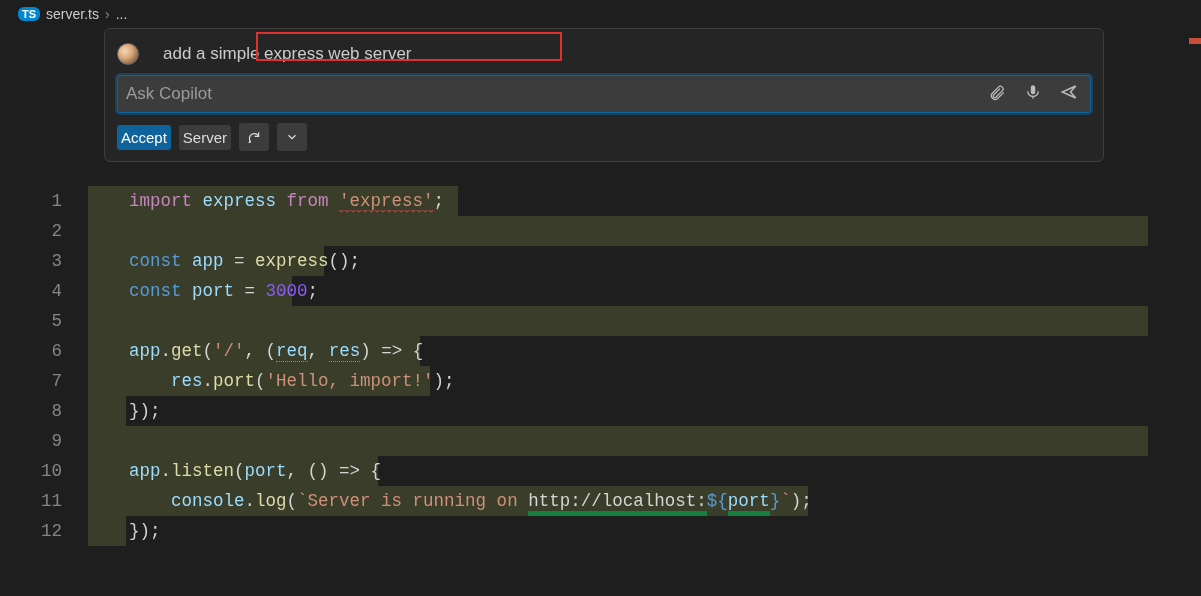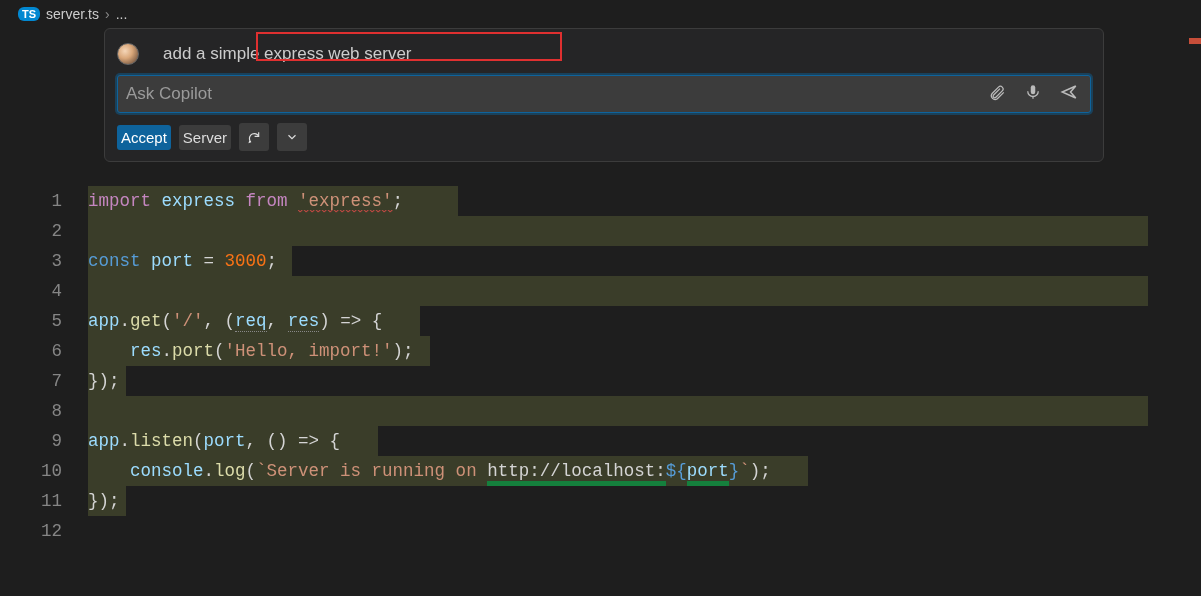--- a/index.html
+++ b/index.html
@@ -131,34 +131,35 @@
   .gutter div { height: 30px; line-height: 30px; }
   .code {
     flex: 1;
     position: relative;
   }
   .line {
     height: 30px;
     line-height: 30px;
     white-space: pre;
     position: relative;
+    padding-left: 41px;
   }
   .diff-bg {
     position: absolute;
     left: 0; top: 0; bottom: 0;
     background: #3a3d29;
     z-index: 0;
   }
   .line span { position: relative; z-index: 1; }
   .kw { color: #c586c0; }
   .kw2 { color: #569cd6; }
   .var { color: #9cdcfe; }
   .fn { color: #dcdcaa; }
   .str { color: #ce9178; }
-  .num { color: #f97316; }
+  .num { color: #8b5cf6; }
   .plain { color: #d4d4d4; }
   .param { color: #9cdcfe; border-bottom: 1px dotted #888; }
   .url { color: #d4d4d4; border-bottom: 5px solid #15803d; }
   .tmpl { color: #9cdcfe; }
   .squiggle {
     background-image: linear-gradient(45deg, transparent 65%, #f14c4c 80%, transparent 90%),
                       linear-gradient(-45deg, transparent 65%, #f14c4c 80%, transparent 90%);
     background-size: 6px 3px;
     background-repeat: repeat-x;
     background-position: bottom;
@@ -243,20 +244,21 @@
       <div>8</div>
       <div>9</div>
       <div>10</div>
       <div>11</div>
       <div>12</div>
     </div>
 
     <div class="code">
       <div class="line"><div class="diff-bg" style="width:370px"></div><span class="kw">import</span><span class="plain"> </span><span class="var">express</span><span class="plain"> </span><span class="kw">from</span><span class="plain"> </span><span class="str squiggle">'express'</span><span class="plain">;</span></div>
       <div class="line"><div class="diff-bg" style="width:1060px"></div></div>
+      <div class="line"><div class="diff-bg" style="width:236px"></div><span class="kw2">const</span><span class="plain"> </span><span class="var">app</span><span class="plain"> = </span><span class="fn">express</span><span class="plain">();</span></div>
       <div class="line"><div class="diff-bg" style="width:204px"></div><span class="kw2">const</span><span class="plain"> </span><span class="var">port</span><span class="plain"> = </span><span class="num">3000</span><span class="plain">;</span></div>
       <div class="line"><div class="diff-bg" style="width:1060px"></div></div>
       <div class="line"><div class="diff-bg" style="width:332px"></div><span class="var">app</span><span class="plain">.</span><span class="fn">get</span><span class="plain">(</span><span class="str">'/'</span><span class="plain">, (</span><span class="param">req</span><span class="plain">, </span><span class="param">res</span><span class="plain">) =&gt; {</span></div>
       <div class="line"><div class="diff-bg" style="width:342px"></div><span class="plain">    </span><span class="var">res</span><span class="plain">.</span><span class="fn">port</span><span class="plain">(</span><span class="str">'Hello, import!'</span><span class="plain">);</span></div>
       <div class="line"><div class="diff-bg" style="width:38px"></div><span class="plain">});</span></div>
       <div class="line"><div class="diff-bg" style="width:1060px"></div></div>
       <div class="line"><div class="diff-bg" style="width:290px"></div><span class="var">app</span><span class="plain">.</span><span class="fn">listen</span><span class="plain">(</span><span class="var">port</span><span class="plain">, () =&gt; {</span></div>
       <div class="line"><div class="diff-bg" style="width:720px"></div><span class="plain">    </span><span class="var">console</span><span class="plain">.</span><span class="fn">log</span><span class="plain">(</span><span class="str">`</span><span class="str">Server is running on </span><span class="str url">http://localhost:</span><span class="kw2">${</span><span class="tmpl url">port</span><span class="kw2">}</span><span class="str">`</span><span class="plain">);</span></div>
       <div class="line"><div class="diff-bg" style="width:38px"></div><span class="plain">});</span></div>
     </div>

